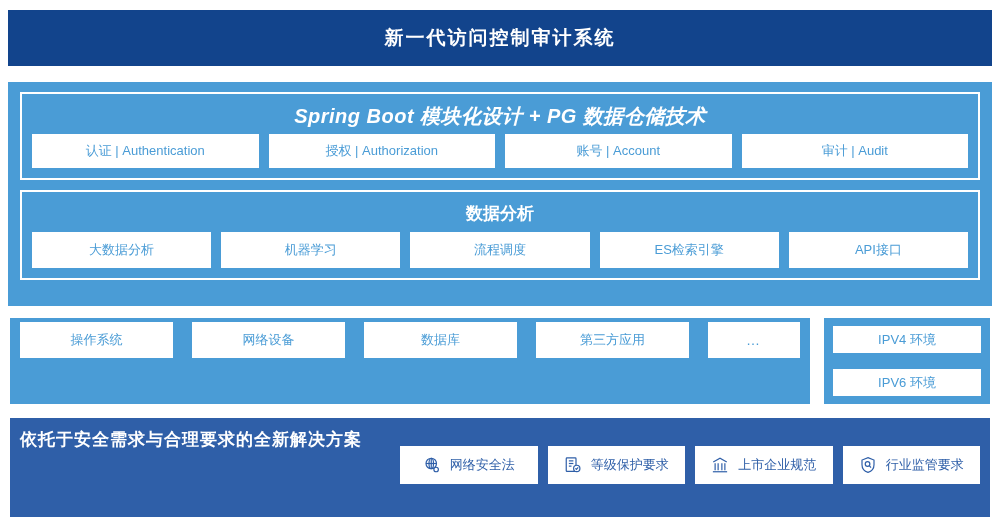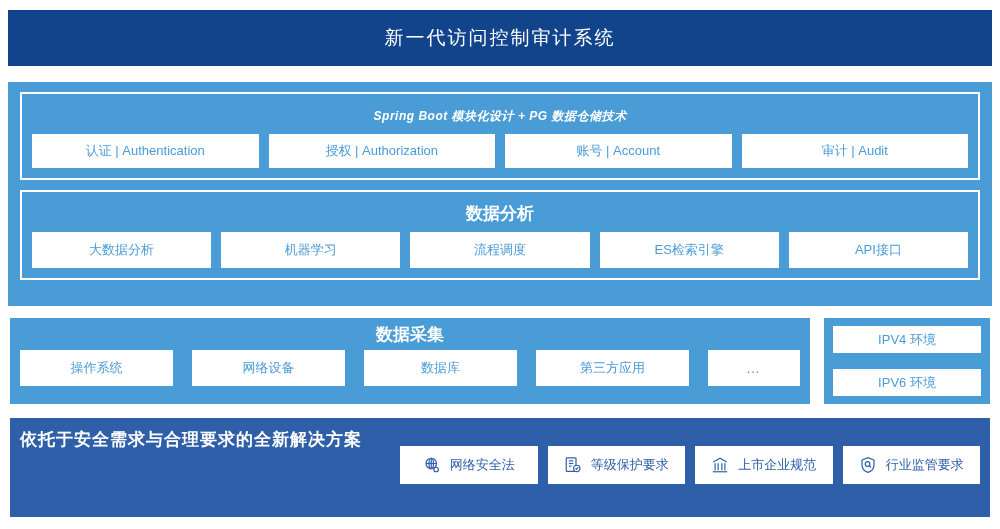--- a/index.html
+++ b/index.html
@@ -31,21 +31,21 @@
     width: 984px;
     height: 56px;
     background: #12448c;
     display: flex;
     align-items: center;
     justify-content: center;
   }
   .title-bar-text {
     color: #ffffff;
     font-size: 19px;
-    font-weight: normal;
+    font-weight: bold;
     letter-spacing: 2px;
   }
 
   
   .panel {
     position: absolute;
     background: #4a9cd6;
     box-sizing: border-box;
   }
   .panel-app {
@@ -91,21 +91,21 @@
     color: #ffffff;
     text-align: center;
     font-size: 17px;
     font-weight: bold;
     line-height: 28px;
     padding-bottom: 4px;
     white-space: nowrap;
   }
   .group-title.italic {
     font-style: italic;
-    font-size: 12px;
+    font-size: 20px;
     letter-spacing: 0.5px;
   }
 
   
   .chip-row {
     display: flex;
     gap: 10px;
   }
   .chip {
     flex: 1 1 0;
@@ -278,21 +278,20 @@
         <div class="chip tall">
           <span>API接口</span>
         </div>
       </div>
     </div>
 
   </div>
 
   <div class="panel panel-collect">
     <div class="collect-inner">
-      <div class="collect-title">数据采集</div>
       <div class="collect-row">
         <div class="chip">
           <span>操作系统</span>
         </div>
         <div class="chip">
           <span>网络设备</span>
         </div>
         <div class="chip">
           <span>数据库</span>
         </div>

